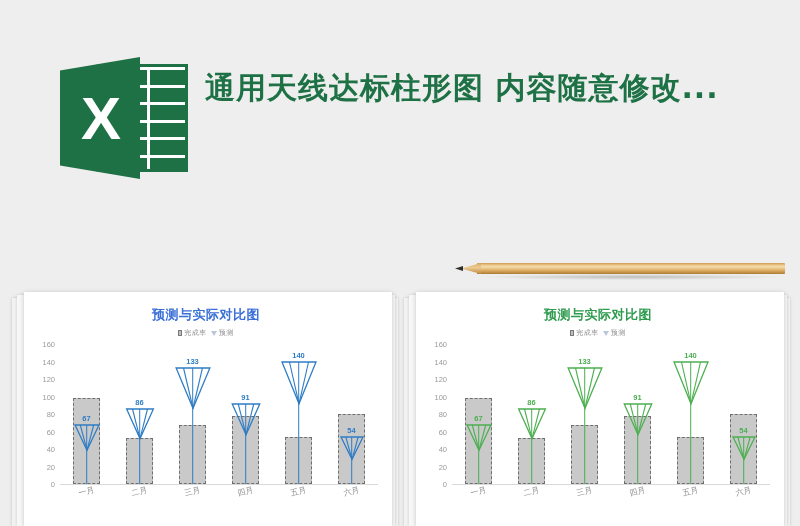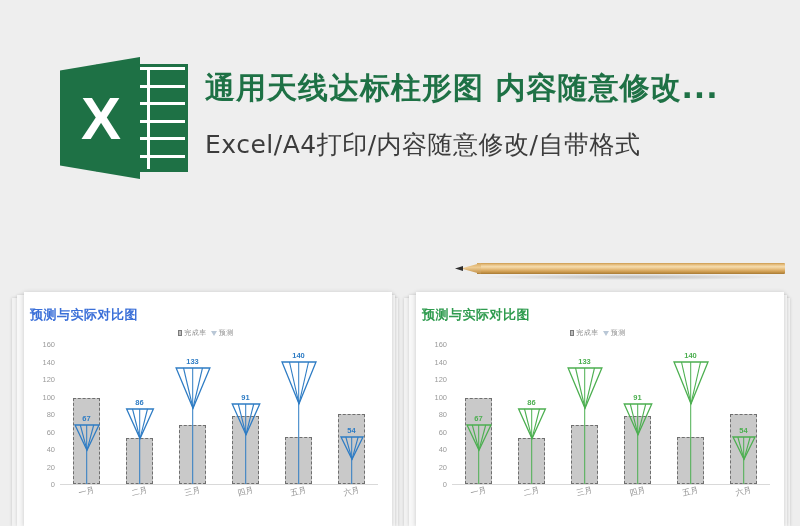--- a/index.html
+++ b/index.html
@@ -194,20 +194,21 @@
 
   
   .chart {
     position: absolute;
     left: 0; top: 0;
     width: 100%; height: 100%;
     box-sizing: border-box;
     padding: 8px 10px 4px 6px;
   }
   .chart-title {
+    text-align: center;
     font-size: 13px;
     font-weight: bold;
     margin-top: 6px;
     letter-spacing: 0.5px;
     font-family: "DejaVu Sans", "Liberation Sans", sans-serif;
   }
   .chart-legend {
     text-align: center;
     font-size: 7px;
     margin-top: 4px;
@@ -349,21 +350,20 @@
         <div class="xl-cell"></div>
         <div class="xl-cell"></div>
         <div class="xl-cell"></div>
       </div>
     </div>
     <div class="xl-flap"></div>
     <div class="xl-x">X</div>
   </div>
 
   <div class="banner-title">通用天线达标柱形图  内容随意修改...</div>
-  <div class="banner-sub">Excel/A4打印/内容随意修改/自带格式</div>
 </div>
 
 <div class="pencil">
   <div class="pencil-shadow"></div>
   <div class="pencil-body"></div>
   <div class="pencil-tipwood"></div>
   <div class="pencil-lead"></div>
 </div>
 
 <div class="card-stack left" id="card-left">

